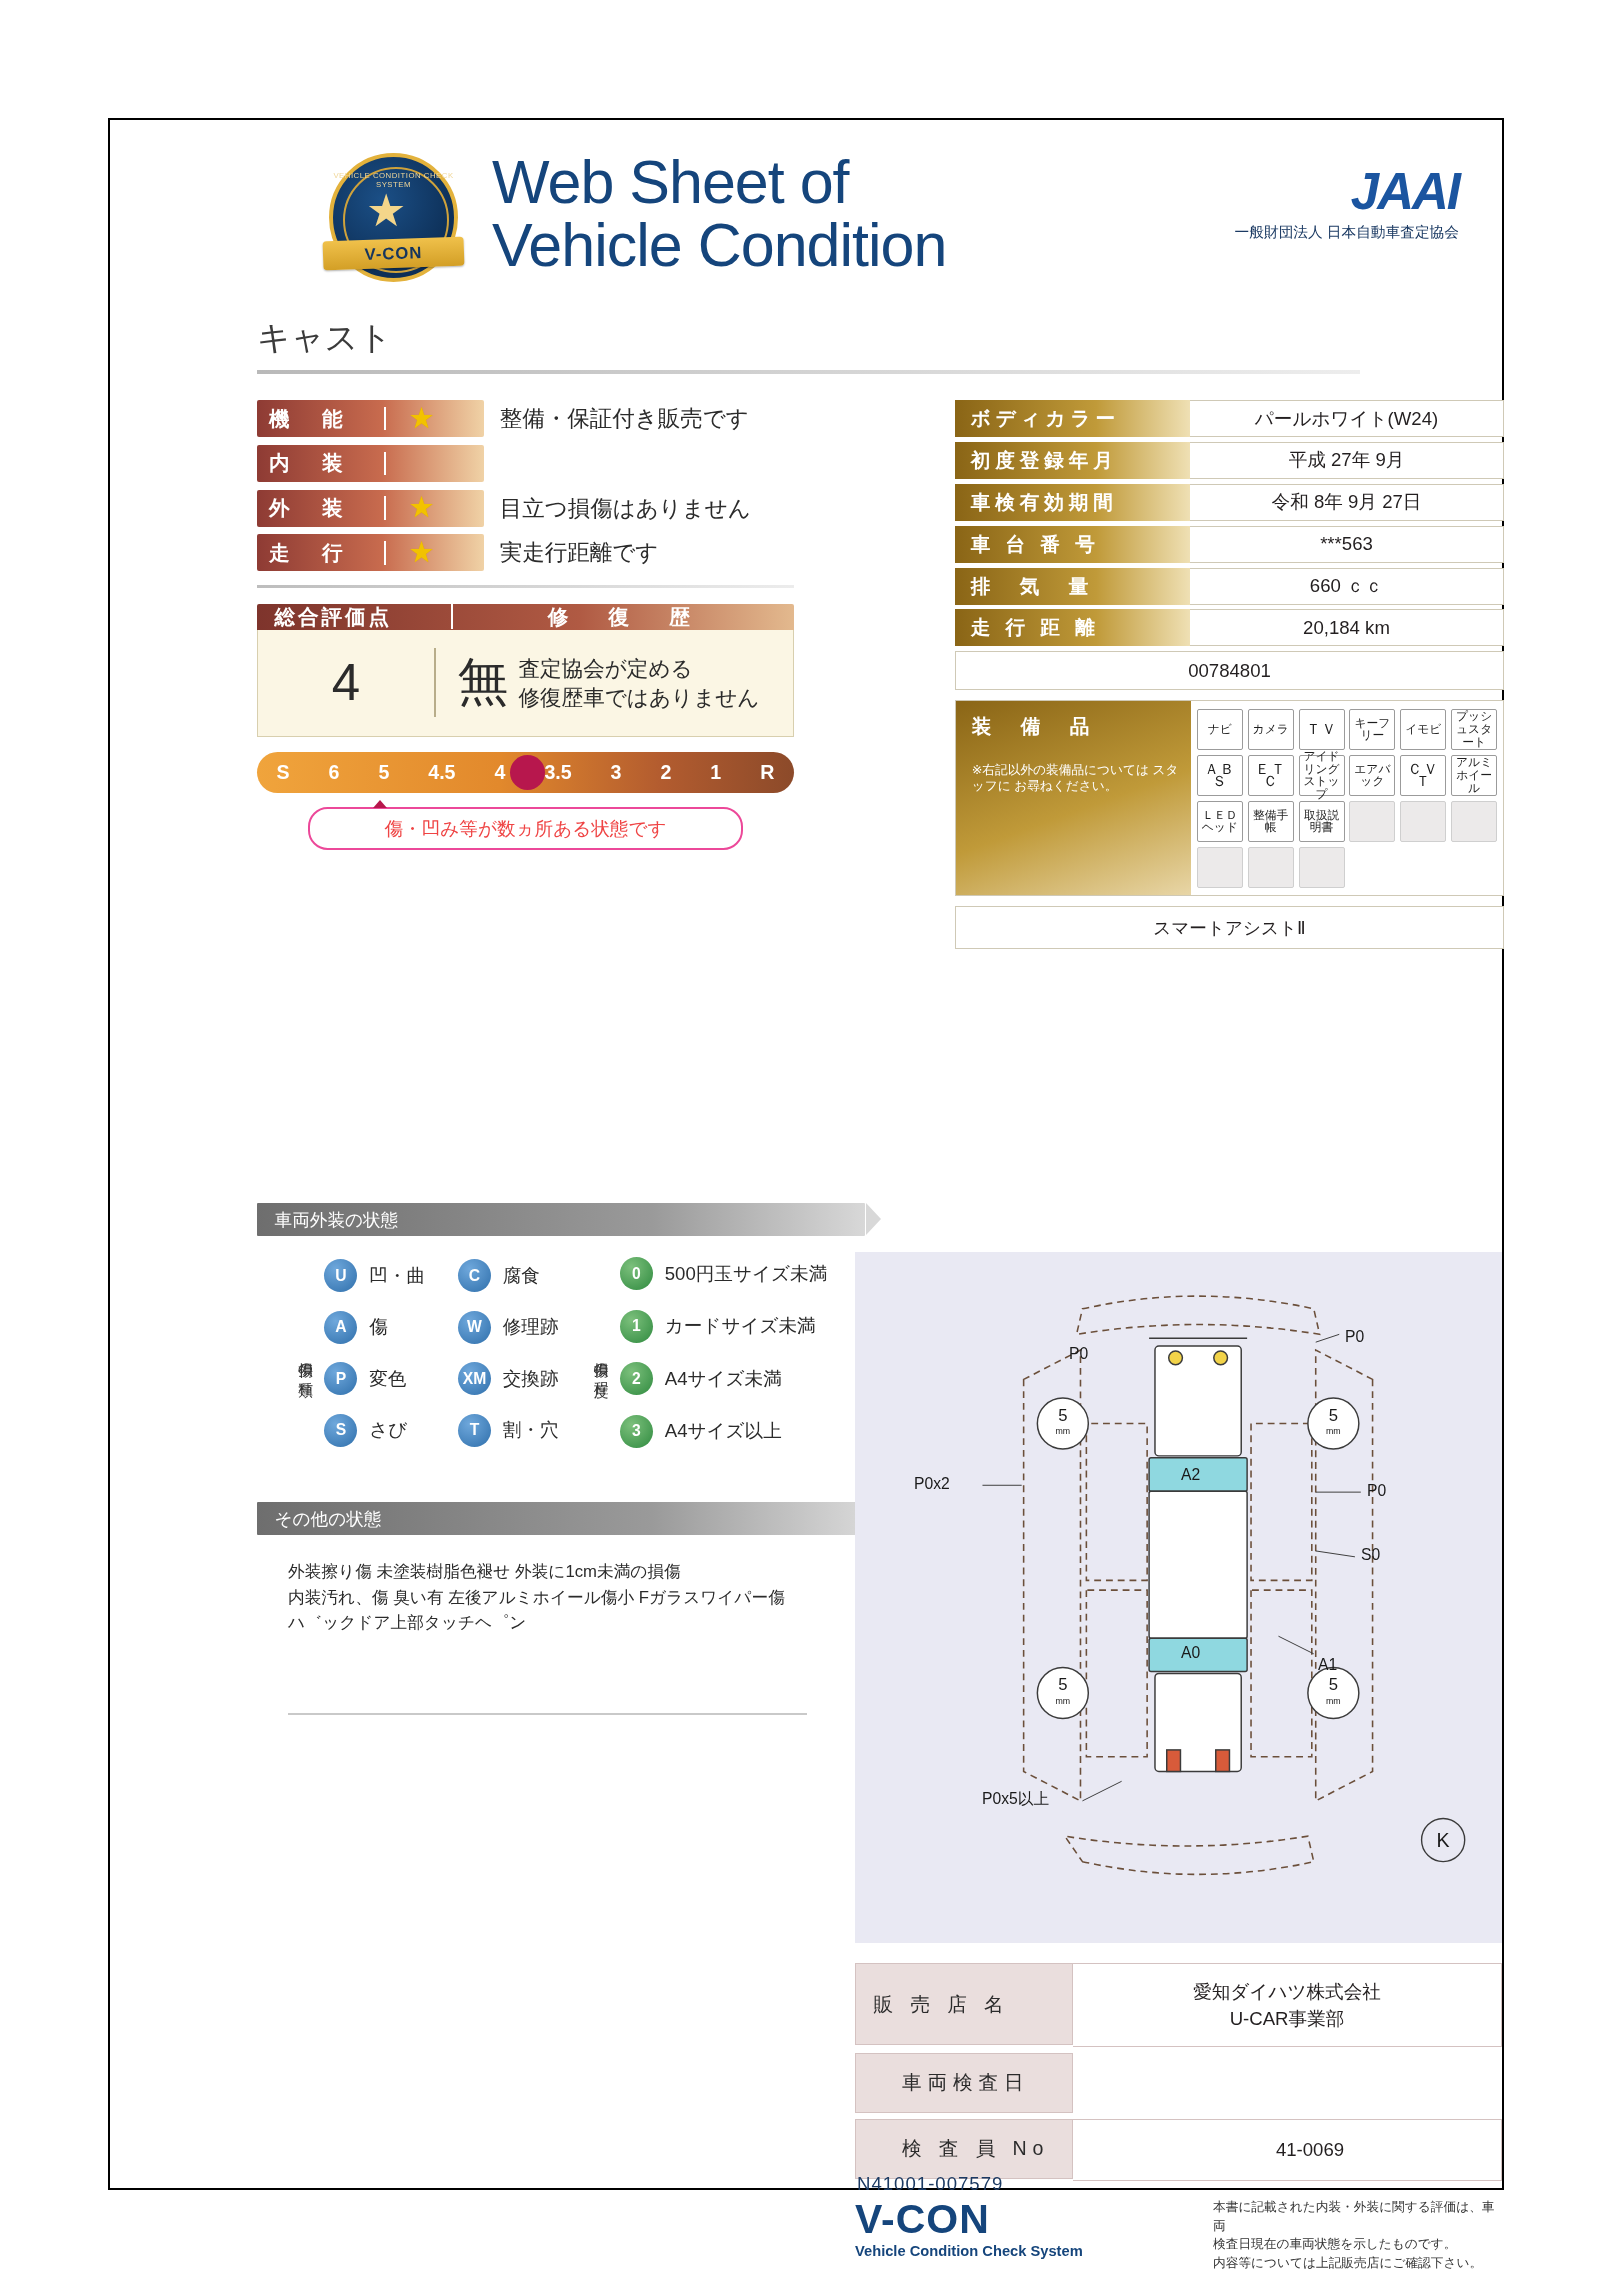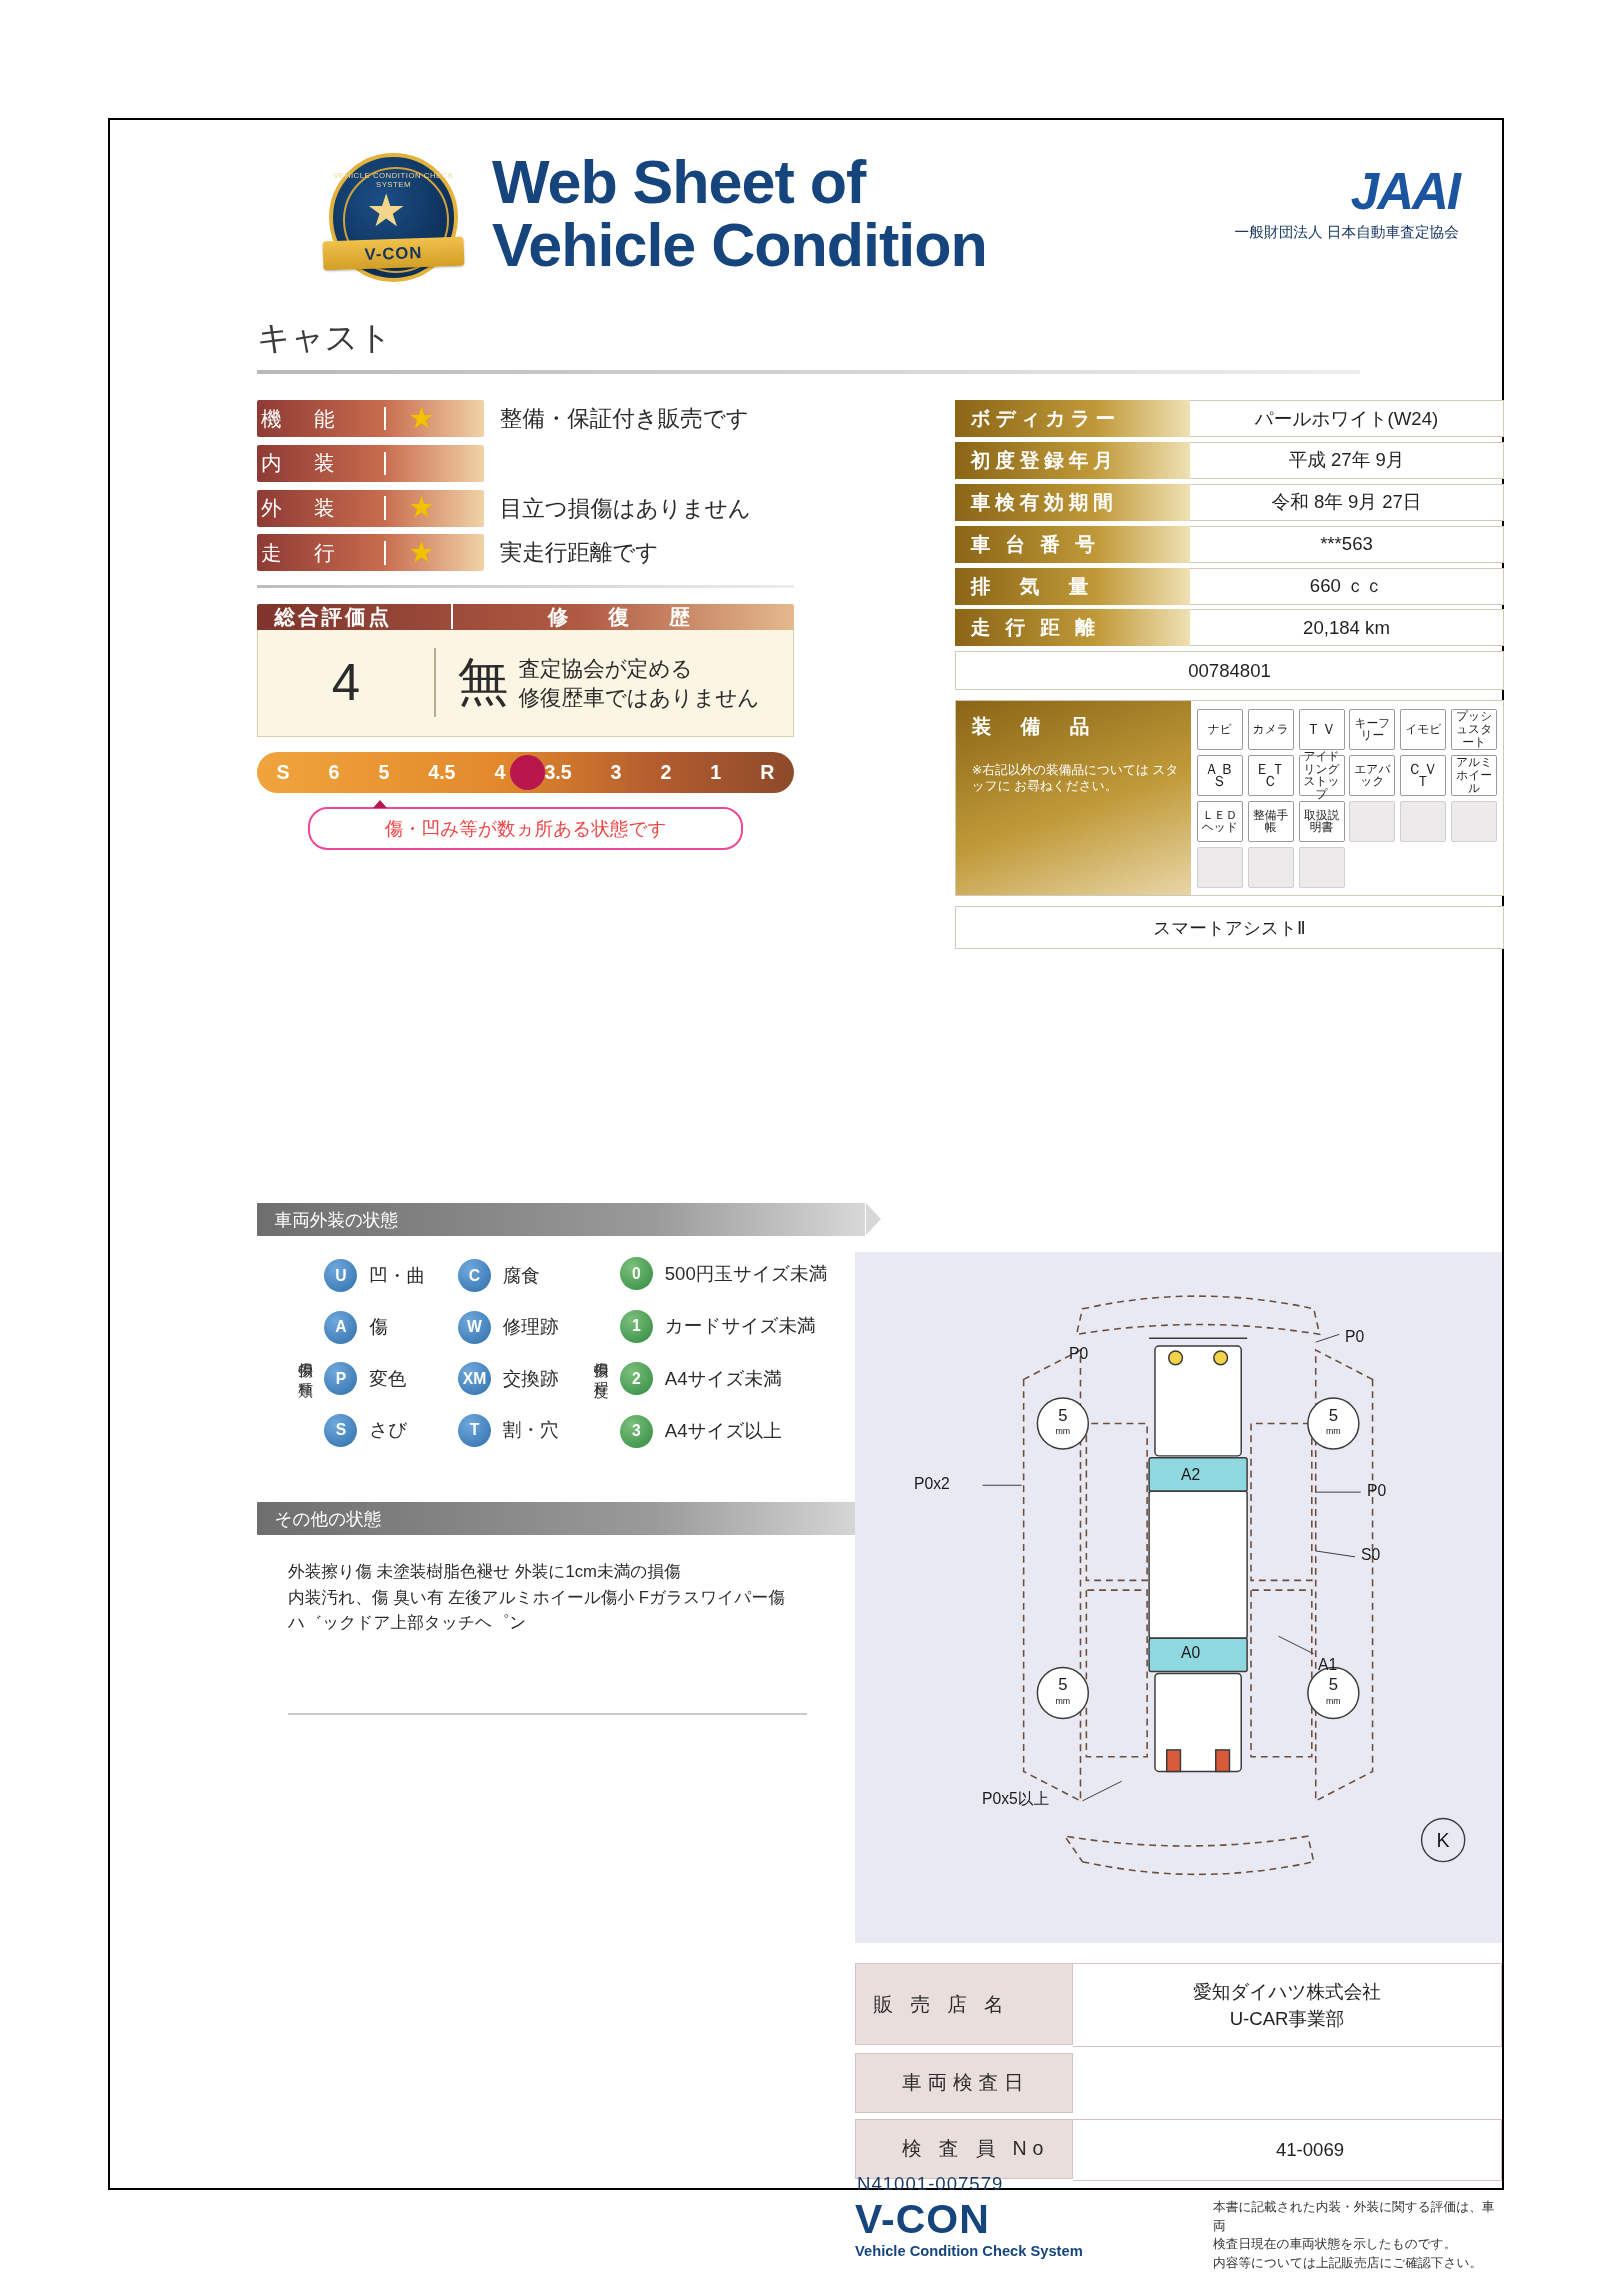--- a/index.html
+++ b/index.html
@@ -9,32 +9,32 @@
 
   
   .hdr{position:relative;height:196px;}
   .logo-badge{position:absolute;left:211px;top:29px;width:147px;height:147px;}
   .badge-outer{position:absolute;left:7.8px;top:3.9px;width:129px;height:129px;border-radius:50%;background:radial-gradient(circle at 40% 35%,#1b4f86,#0d2f57 70%);border:4.9px solid #e3b23c;box-sizing:border-box;}
   .badge-star{position:absolute;left:45px;top:39px;width:0;height:0;color:#f4d68a;font-size:45px;line-height:45px;}
   .badge-ring{position:absolute;left:21.6px;top:17.6px;width:102px;height:102px;border:2px solid #cfa23b;border-radius:50%;}
   .badge-txt-top{position:absolute;left:0;top:21.6px;width:145px;text-align:center;font-size:7.8px;color:#f0d79a;letter-spacing:0.5px;}
   .badge-ribbon{position:absolute;left:2px;top:90px;width:141px;height:29px;background:linear-gradient(#f0c14b,#d39f26);border-radius:3.9px;transform:rotate(-2deg);box-shadow:0 1px 2px rgba(0,0,0,.3);}
   .badge-ribbon span{display:block;text-align:center;line-height:29px;font-size:16.7px;font-weight:bold;color:#15355e;letter-spacing:1px;}
-  .title{position:absolute;left:382px;top:31px;font-size:61px;line-height:63px;font-weight:bold;color:#15457c;letter-spacing:-1px;}
+  .title{position:absolute;left:382px;top:31px;font-size:61px;line-height:63px;font-weight:normal;color:#15457c;letter-spacing:-1px;}
   .jaai{position:absolute;right:43px;top:21.6px;text-align:right;}
   .jaai .mark{font-size:51px;font-weight:bold;font-style:italic;color:#1b55a0;letter-spacing:-2px;margin-top:20px;}
   .jaai .sub{font-size:14.7px;color:#1b3a63;margin-top:2px;}
   .castname{position:absolute;left:147px;top:196px;font-size:33px;color:#3b3b3b;}
   .hdr-rule{position:absolute;left:147px;top:250px;width:1103px;height:3.9px;background:linear-gradient(90deg,#b9b9b9,#ededed);}
 
   
   .left{position:absolute;left:147px;top:280px;width:537px;}
   .rate-row{display:flex;align-items:center;margin-bottom:7.8px;}
   .rate-label{width:227px;height:37px;background:linear-gradient(90deg,#8e3b34,#c86b4e 55%,#f0d2a6);border-radius:2px;display:flex;align-items:center;position:relative;}
-  .rate-label .t{color:#fff;font-size:20.6px;font-weight:normal;letter-spacing:5.9px;padding-left:4px;}
+  .rate-label .t{color:#fff;font-size:20.6px;font-weight:bold;letter-spacing:5.9px;padding-left:12px;}
   .rate-label .bar{position:absolute;left:127px;top:6.9px;width:2px;height:23.5px;background:#fff;}
   .star{position:absolute;left:149px;top:2.9px;width:31px;height:31px;color:#f2c200;font-size:29px;line-height:31px;text-align:center;text-shadow:0 0 1px #d59b00;}
   .rate-text{font-size:22.5px;color:#2b2b2b;margin-left:15.7px;}
   .rule2{width:537px;height:2.9px;background:linear-gradient(90deg,#bdbdbd,#ececec);margin:13.7px 0 15.7px;}
 
   .score-head{display:flex;height:26px;background:linear-gradient(90deg,#7e342c,#b05a43 60%,#e3b98e);border-radius:2px 2px 0 0;color:#fff;font-size:20.6px;font-weight:bold;align-items:center;}
   .score-head .a{width:176px;padding-left:17.6px;letter-spacing:2.9px;}
   .score-head .sep{width:2.9px;height:25.5px;background:#fff;}
   .score-head .b{flex:1;text-align:center;letter-spacing:9.8px;}
   .score-body{display:flex;height:106px;background:#fbf6e4;border:1px solid #d8cfae;border-top:none;align-items:center;}

